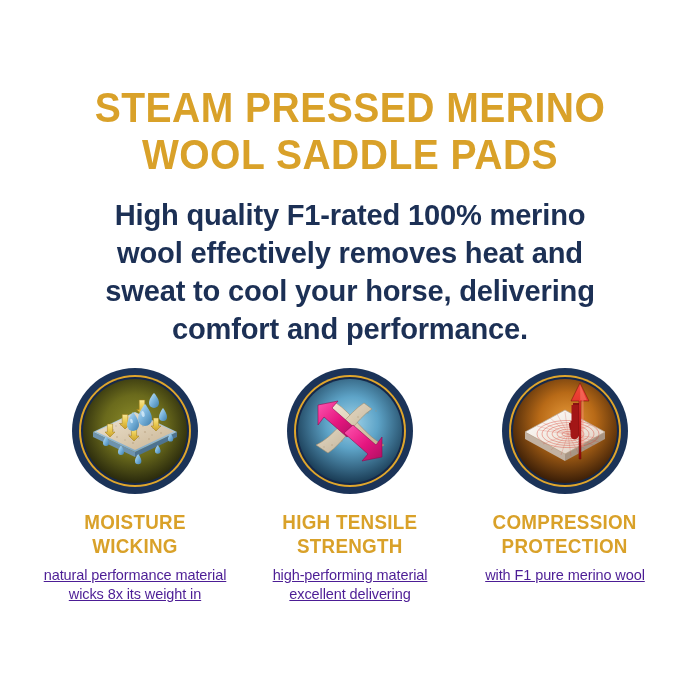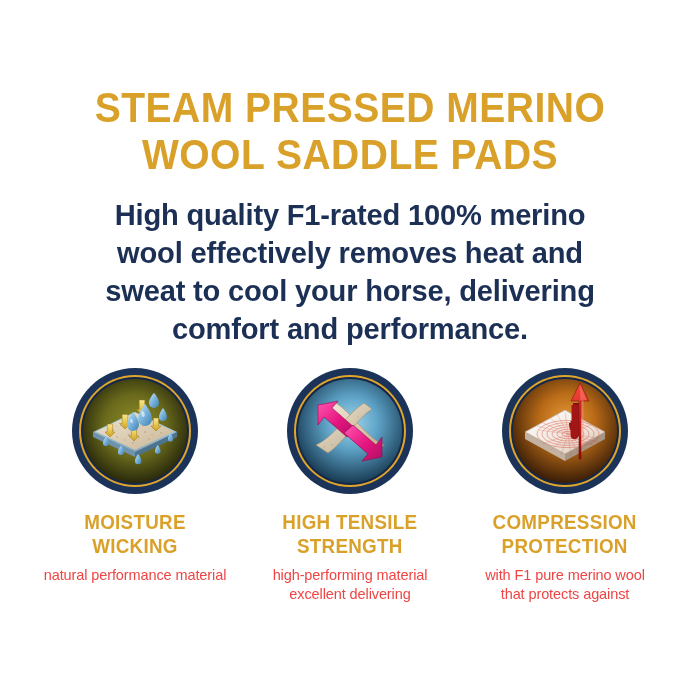--- a/index.html
+++ b/index.html
@@ -101,26 +101,27 @@
     letter-spacing:0.3px;
     transform:scaleX(0.94);
     text-transform:uppercase;
   }
   .feat-title span{display:block;white-space:nowrap;}
 
   
   .feat-body{
     margin-top:8px;
     text-align:center;
-    color:#ef4444;
+    color:#4c1d95;
     font-family:"Liberation Sans", sans-serif;
     font-weight:normal;
     font-size:14.5px;
     line-height:19px;
     letter-spacing:-0.1px;
+    text-decoration:underline;
   }
   .feat-body span{display:block;white-space:nowrap;}
 </style>
 </head>
 <body>
 
 <div class="poster">
 
   <div class="headline">
     <span class="hl-line">STEAM PRESSED MERINO</span>
@@ -232,20 +233,21 @@
         </div>
       </div>
 
       <div class="feat-title">
         <span>MOISTURE</span>
         <span>WICKING</span>
       </div>
 
       <div class="feat-body">
         <span>natural performance material</span>
+        <span>wicks 8x its weight in</span>
       </div>
     </div>
 
     <div class="feature">
       <div class="badge">
         <div class="ring-gold"></div>
         <div class="ring-inner-dark"></div>
         <div class="disc">
           <svg viewBox="0 0 104 104" xmlns="http://www.w3.org/2000/svg">
             <defs>
@@ -379,18 +381,17 @@
         </div>
       </div>
 
       <div class="feat-title">
         <span>COMPRESSION</span>
         <span>PROTECTION</span>
       </div>
 
       <div class="feat-body">
         <span>with F1 pure merino wool</span>
-        <span>that protects against</span>
       </div>
     </div>
 
   </div>
 </div>
 
 </body></html>

